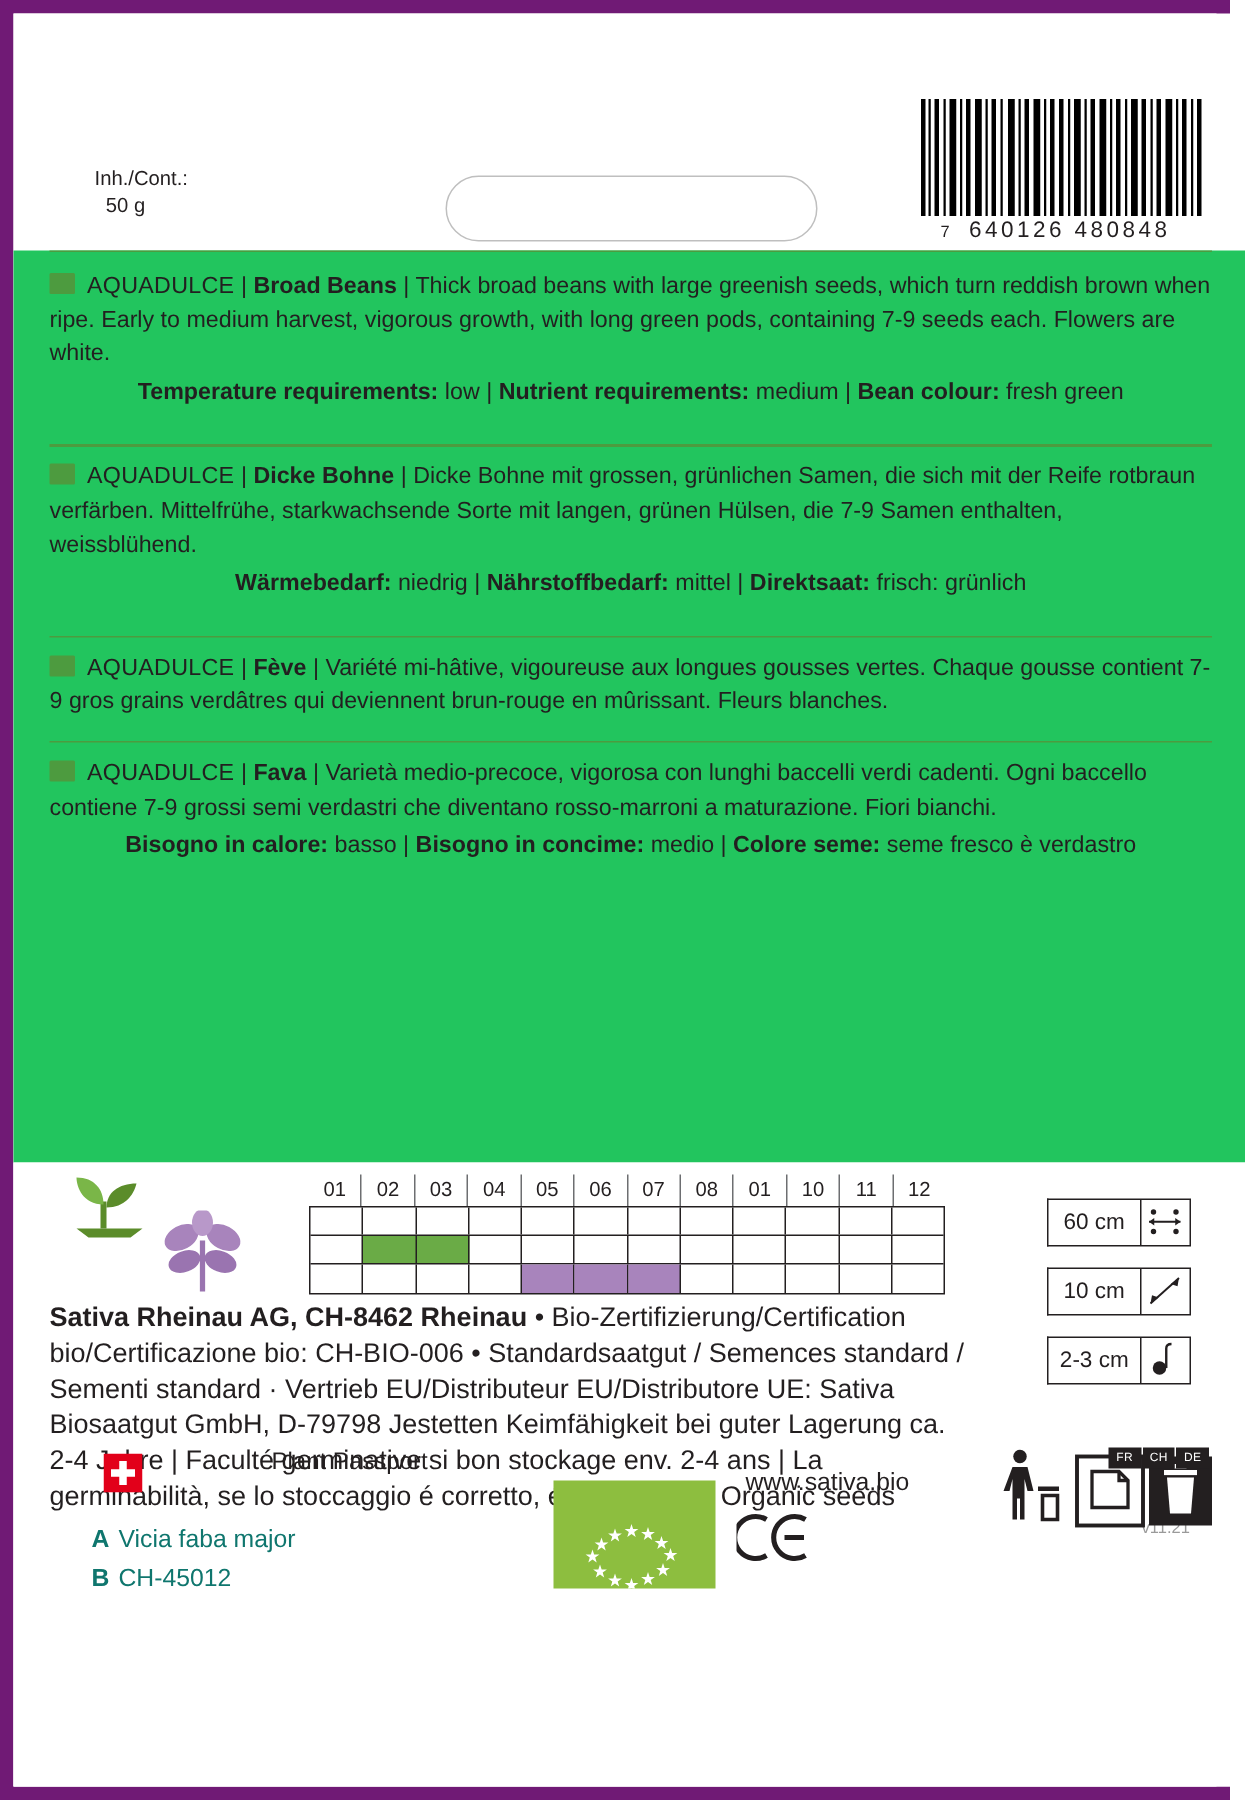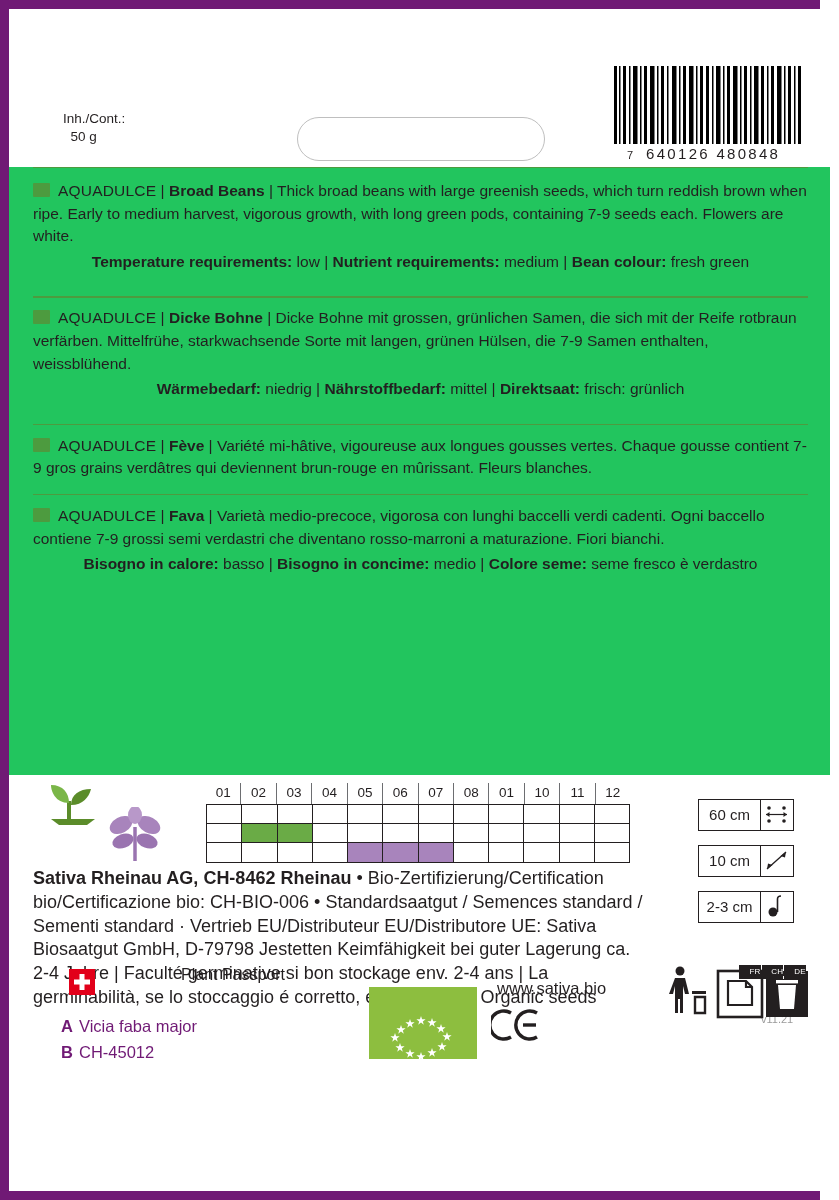--- a/index.html
+++ b/index.html
@@ -189,21 +189,21 @@
   .swiss {
     position: absolute;
     left: 60px; top: 194px;
     width: 26px; height: 26px;
   }
   .pp-lines {
     position: absolute;
     left: 52px; top: 238px;
     font-size: 16.5px;
     line-height: 1.6;
-    color: #701a75;
+    color: #0f766e;
   }
   .pp-lines .lbl { font-weight: bold; display: inline-block; width: 18px; }
 
   
   .eu-leaf {
     position: absolute;
     left: 360px; top: 212px;
     width: 108px; height: 72px;
     background: #8dbe3f;
   }
@@ -261,21 +261,21 @@
     position: absolute;
     left: 730px; top: 190px;
     width: 68px; height: 14px;
     display: flex;
   }
   .flagbox div {
     flex: 1 1 0;
     background: #231f20;
     color: #fff;
     font-size: 8px;
-    text-align: right;
+    text-align: center;
     line-height: 14px;
     margin-right: 1px;
     letter-spacing: 0.3px;
   }
 </style>
 </head>
 <body>
 
 <div class="packet">
 <div class="inner">

